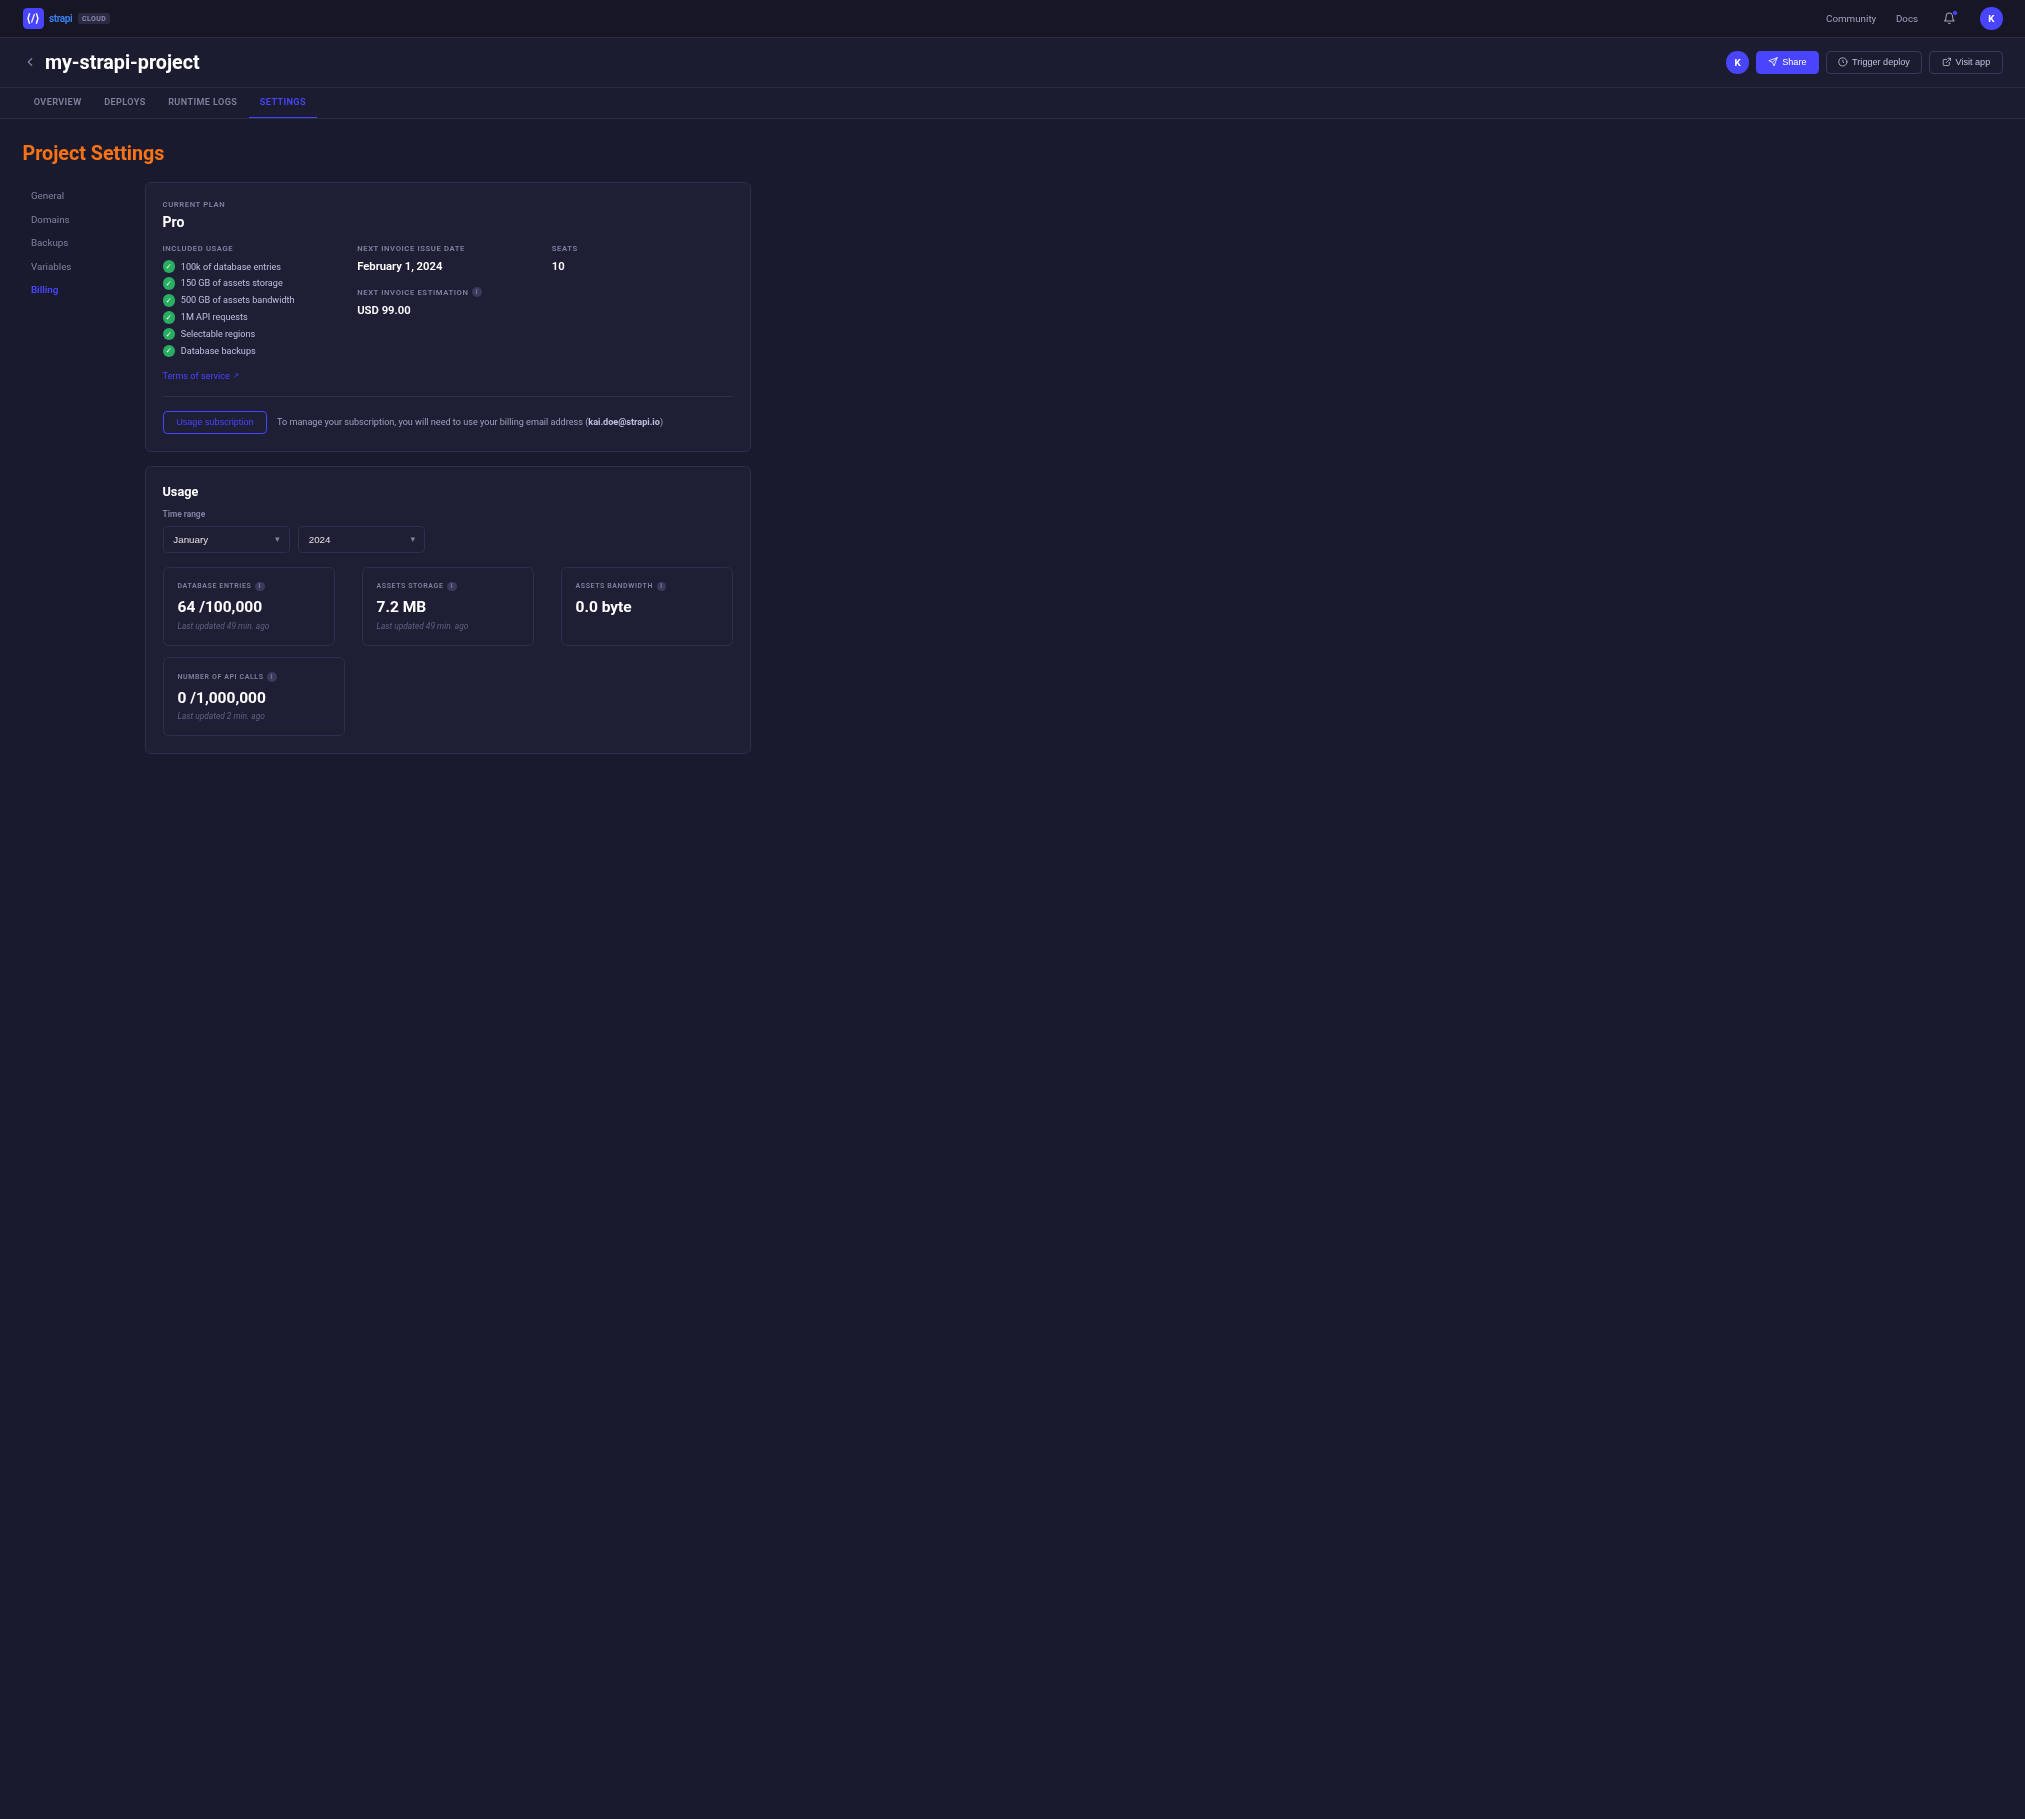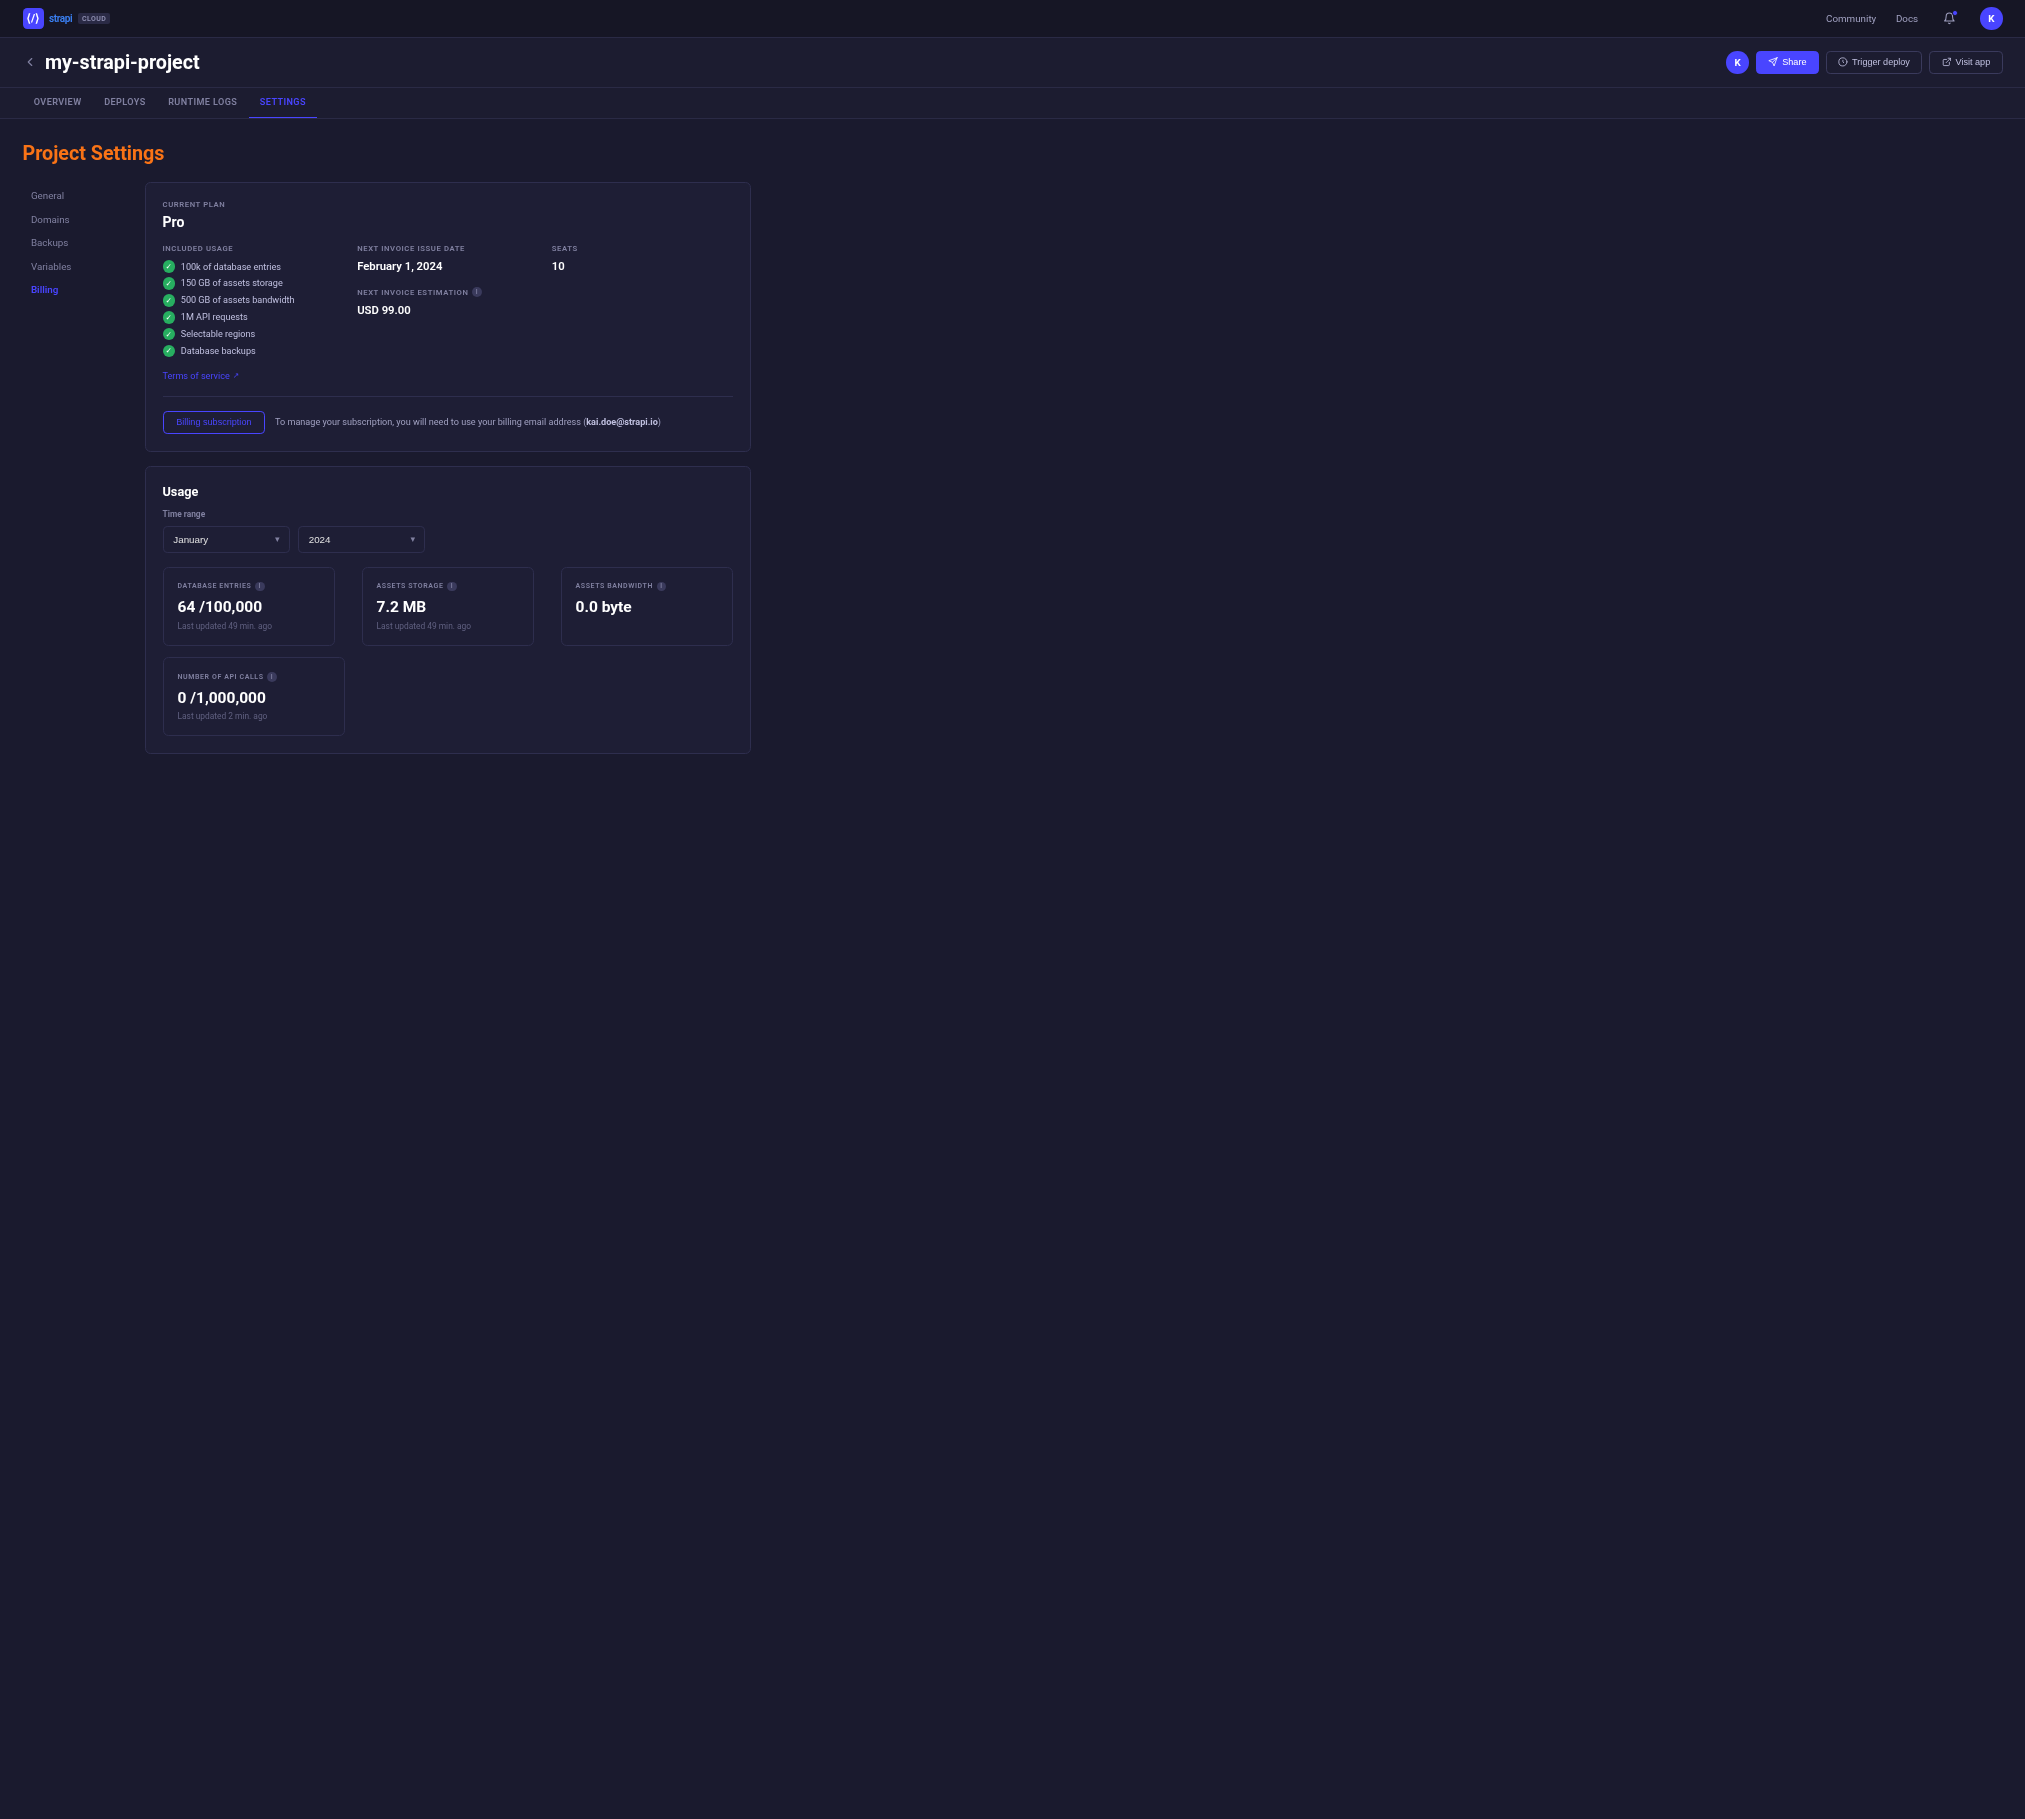--- a/index.html
+++ b/index.html
@@ -418,20 +418,21 @@
     .metric-value {
       font-size: 15.5px;
       font-weight: 700;
       color: #ffffff;
       margin-bottom: 4.2px;
     }
     .metric-updated {
       font-size: 8.4px;
       color: #6060808;
       color: #606080;
+      font-style: italic;
     }
 
     .metrics-grid-bottom {
       display: grid;
       grid-template-columns: 1fr 1fr 1fr;
       gap: 11.3px;
     }
   </style>
 </head>
 <body>
@@ -566,21 +567,21 @@
             </div>
           </div>
 
           <div>
             <div class="billing-col-label">SEATS</div>
             <div class="billing-col-value large">10</div>
           </div>
         </div>
 
         <div class="manage-row">
-          <button class="btn-manage">Billing subscription</button>
+          <button class="btn-manage">Usage subscription</button>
           <span class="manage-info">
             To manage your subscription, you will need to use your billing email address (<strong>kai.doe@strapi.io</strong>)
           </span>
         </div>
       </div>
 
       <div class="card">
         <div class="usage-title">Usage</div>
         <div class="time-range-label">Time range</div>
 

